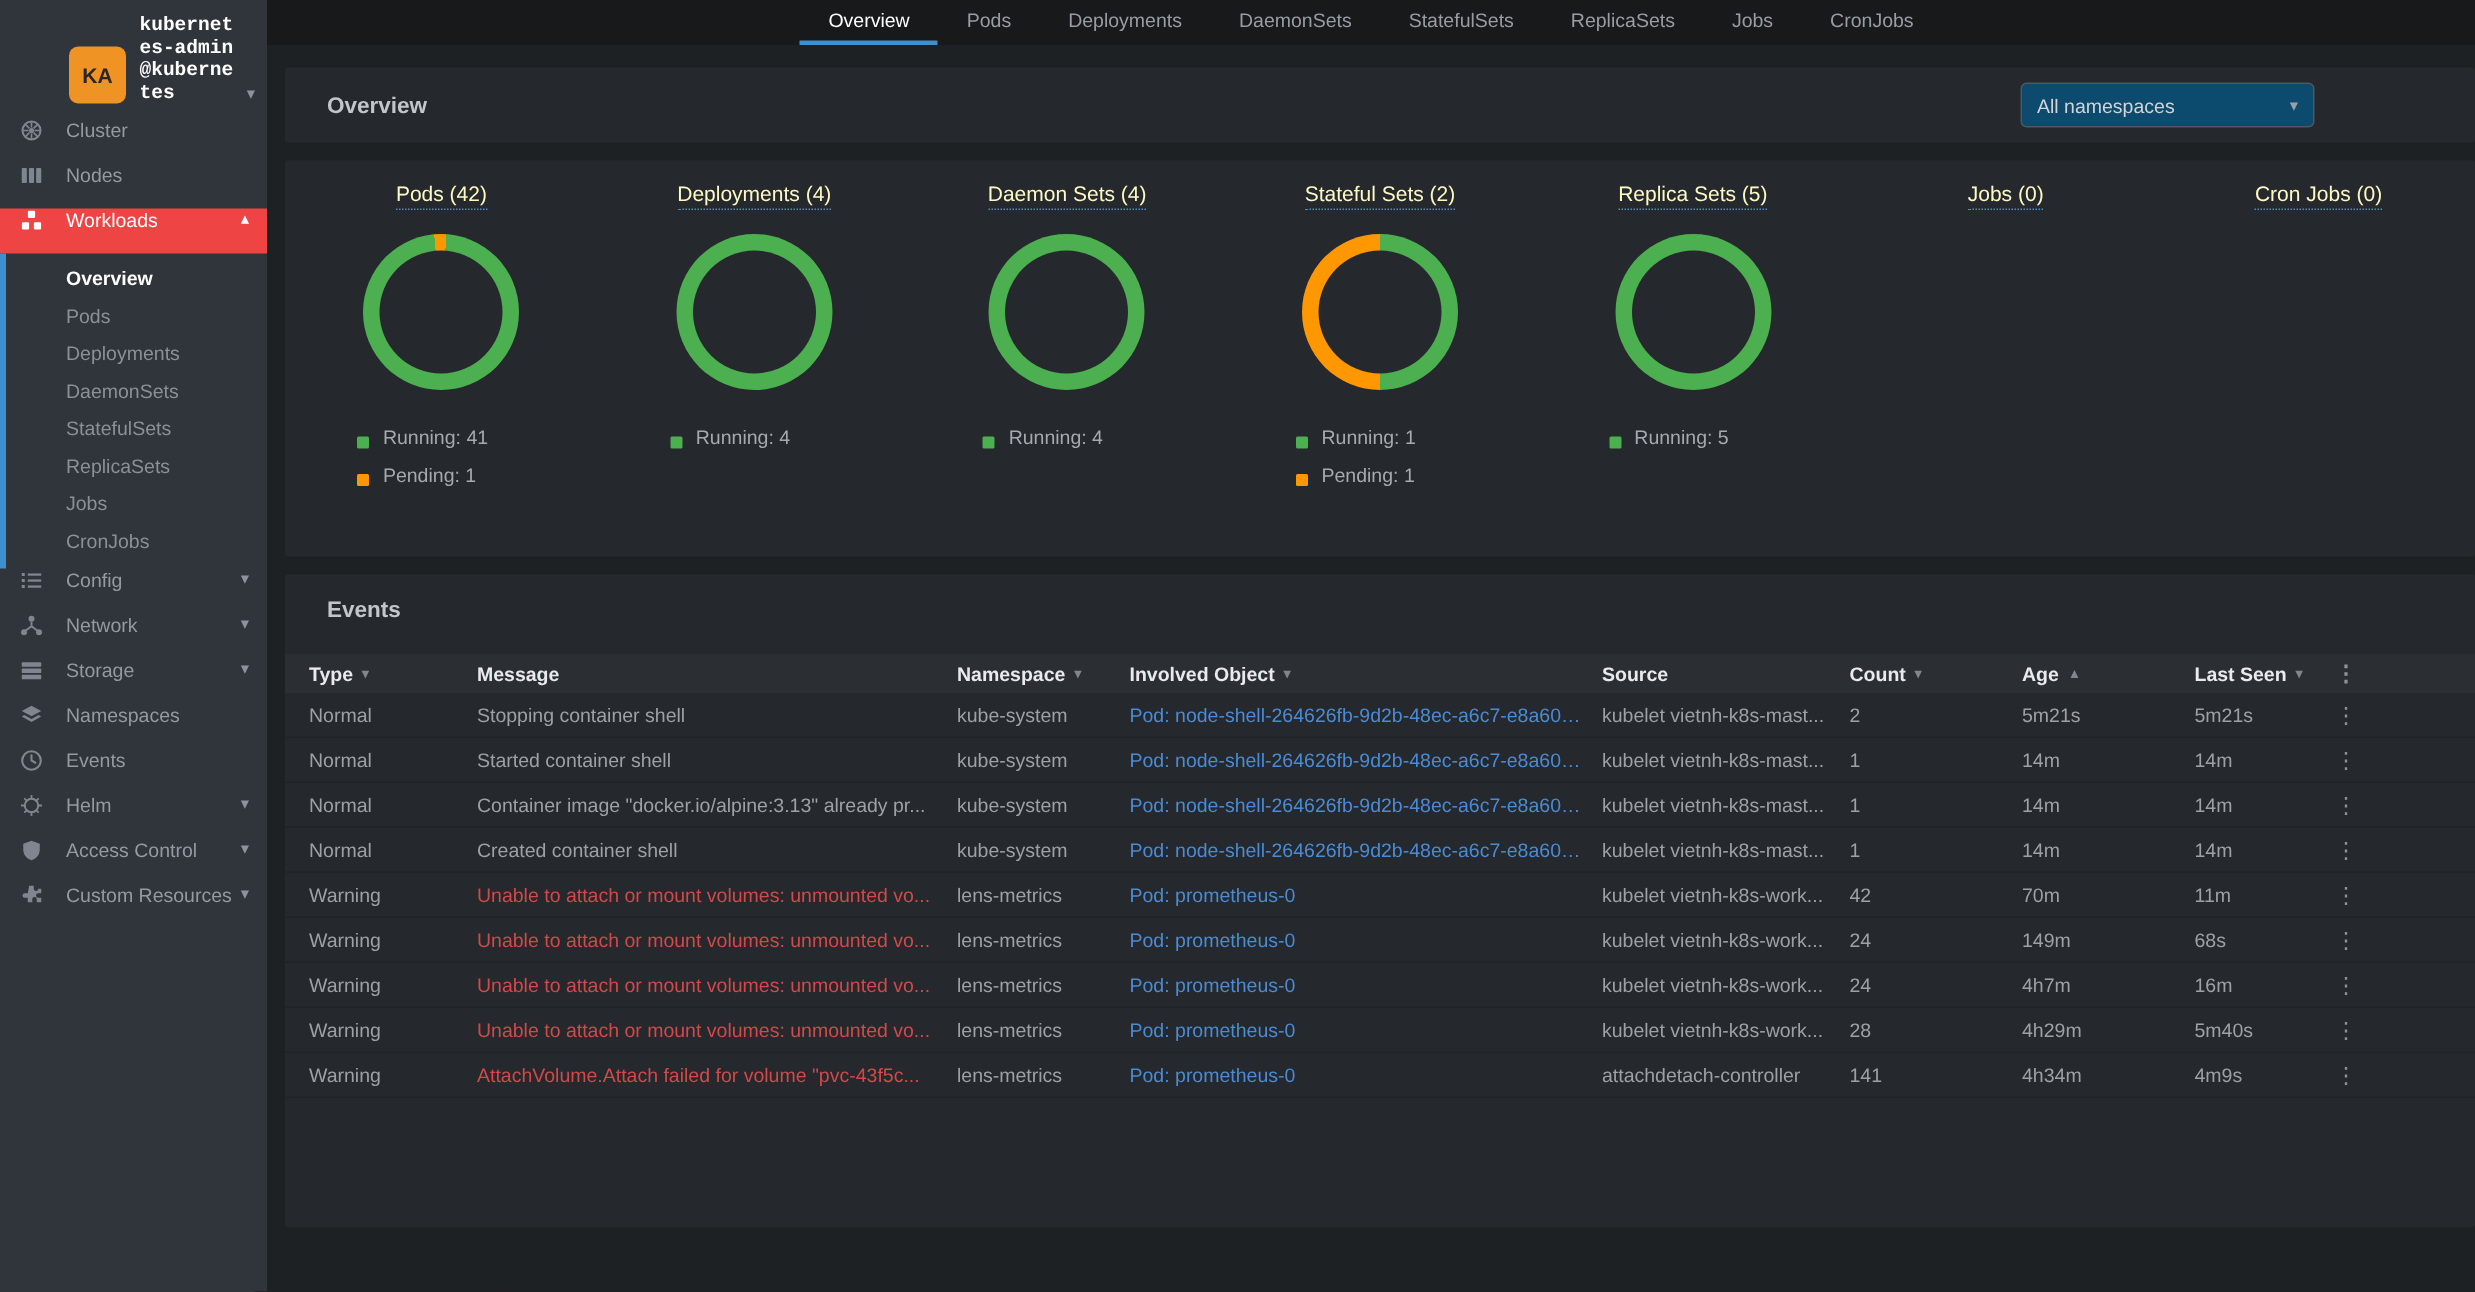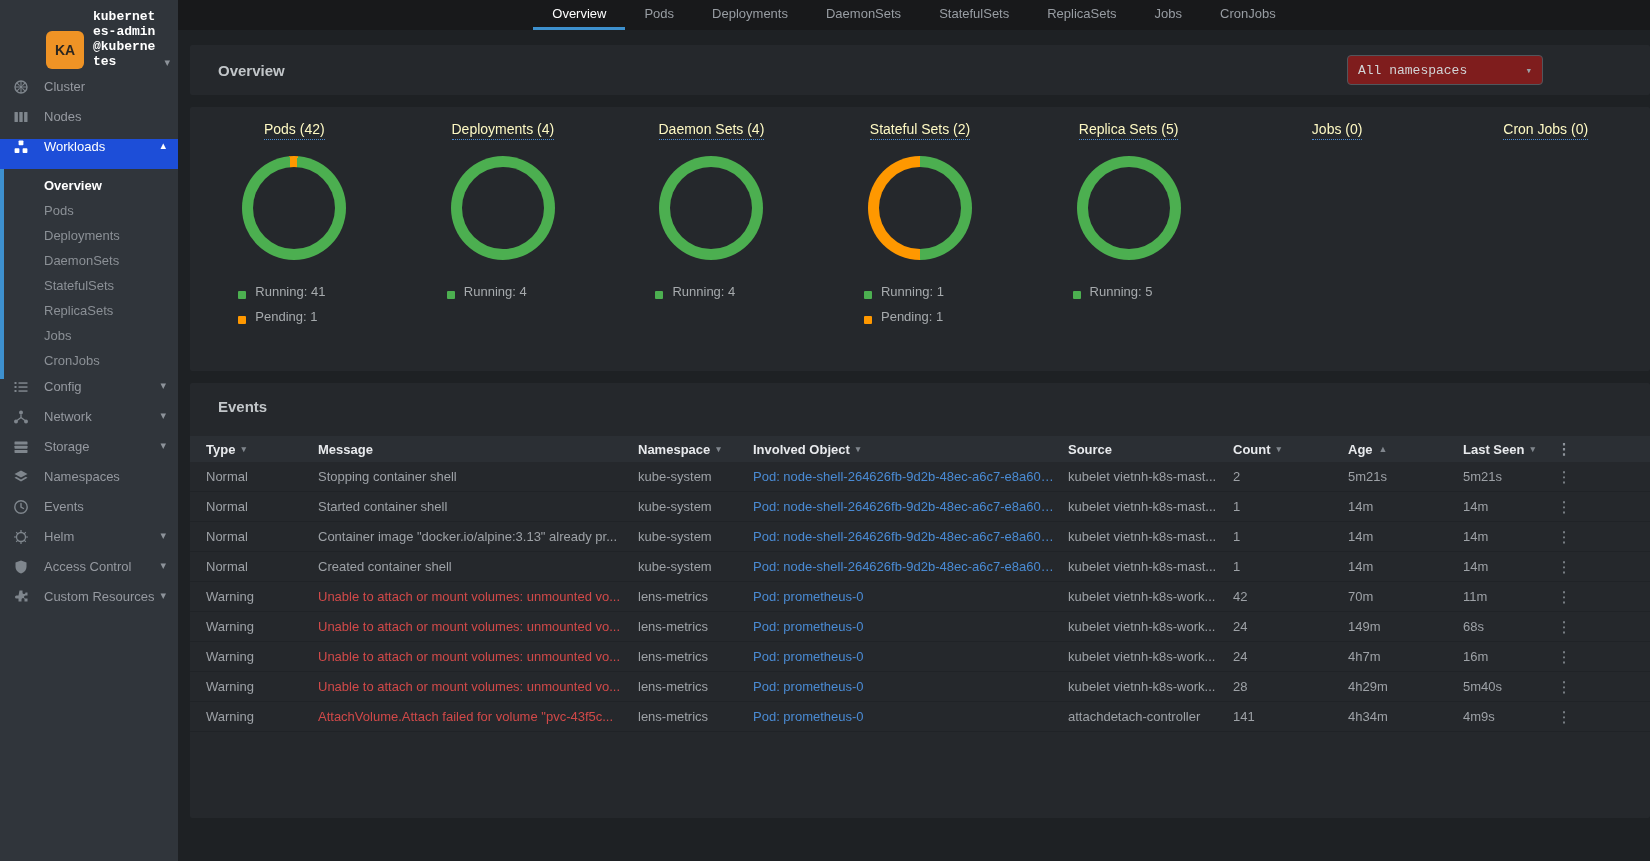--- a/index.html
+++ b/index.html
@@ -14,41 +14,41 @@
   .avatar { width:38px; height:38px; border-radius:6px; background:#ef9325; color:#2b2620; font-weight:bold; font-size:14px; display:flex; align-items:center; justify-content:center; flex:none; }
   .account-name { color:#fff; font-weight:bold; font-size:13px; line-height:15px; width:92px; word-break:break-all;font-family:Liberation Mono, monospace; }
   .account-caret { color:#8d939a; font-size:11px; margin-top:12px; }
 
   .nav { display:flex; flex-direction:column; }
   .nav-item { display:flex; height:30px; padding:0 12px 0 13px; color:#9599a0; cursor:pointer; }
   .nav-item .icn { width:18px; height:16px; margin-right:13px; color:#7f868d; display:flex; align-items:center; }
   .nav-item .icn svg { width:16px; height:16px; fill:currentColor; }
   .nav-item .lbl { flex:1; }
   .nav-item .caret { color:#8d939a; font-size:11px; }
-  .nav-item.selected { background:#1d4ed8; color:#fff; }
+  .nav-item.selected { background:#ef4444; color:#fff; }
   .nav-item.selected .icn, .nav-item.selected .caret { color:#fff; }
 
   .subnav { position:relative; padding:4px 0 6px 0; }
   .subnav::before { content:""; position:absolute; left:0; top:0; bottom:0; width:4px; background:#3d90ce; }
   .subnav-item { display:block; height:25px; line-height:25px; padding-left:44px; color:#8b9096; cursor:pointer; }
   .subnav-item.active { color:#fff; font-weight:bold; }
 
   
   .main { flex:1; display:flex; flex-direction:column; min-width:0; }
   .tabsbar { height:30px; background:#18191b; display:flex; justify-content:center; align-items:stretch; flex:none; }
   .tab { padding:0 19px; line-height:27px; color:#989da3; cursor:pointer; border-bottom:3px solid transparent; font-size:13px; }
   .tab.active { color:#fff; border-bottom-color:#3d90ce; }
 
   .content { flex:1; padding:15px 0 0 12px; display:flex; flex-direction:column; gap:12px; overflow:hidden; }
   .panel { background:#25282c; border-radius:2px; }
 
   
   .head-panel { height:50px; display:flex; align-items:center; justify-content:space-between; padding:0 107px 0 28px; }
   .page-title { color:#c2c6c9; font-size:15px; }
-  .ns-select { width:196px; height:30px; border:1px solid #51565c; border-radius:4px; display:flex; align-items:center; justify-content:space-between; padding:0 10px; color:#d2d4d6; cursor:pointer; background:#7f1d1d;font-family:Liberation Mono, monospace; }
+  .ns-select { width:196px; height:30px; border:1px solid #51565c; border-radius:4px; display:flex; align-items:center; justify-content:space-between; padding:0 10px; color:#d2d4d6; cursor:pointer; background:#0c4a6e; }
   .ns-select .caret { color:#9aa0a5; font-size:11px; }
 
   
   .charts-panel { height:264px; display:grid; grid-template-columns:repeat(7,1fr); padding-top:14px; }
   .chart-col { display:flex; flex-direction:column; align-items:center; }
   .chart-title { color:#fef9c3; font-size:14px; border-bottom:1px dotted #4a8bd4; padding-bottom:2px; cursor:pointer; margin-bottom:16px;text-align:right; }
   .donut { width:104px; height:104px; border-radius:50%; position:relative; margin-bottom:24px; }
   .donut::after { content:""; position:absolute; inset:11px; border-radius:50%; background:#25282c; }
   .donut.d-solid { background:#4caf50; }
   .donut.d-pods  { background:conic-gradient(from -5deg, #ff9800 0deg 9deg, #4caf50 9deg 360deg); }

